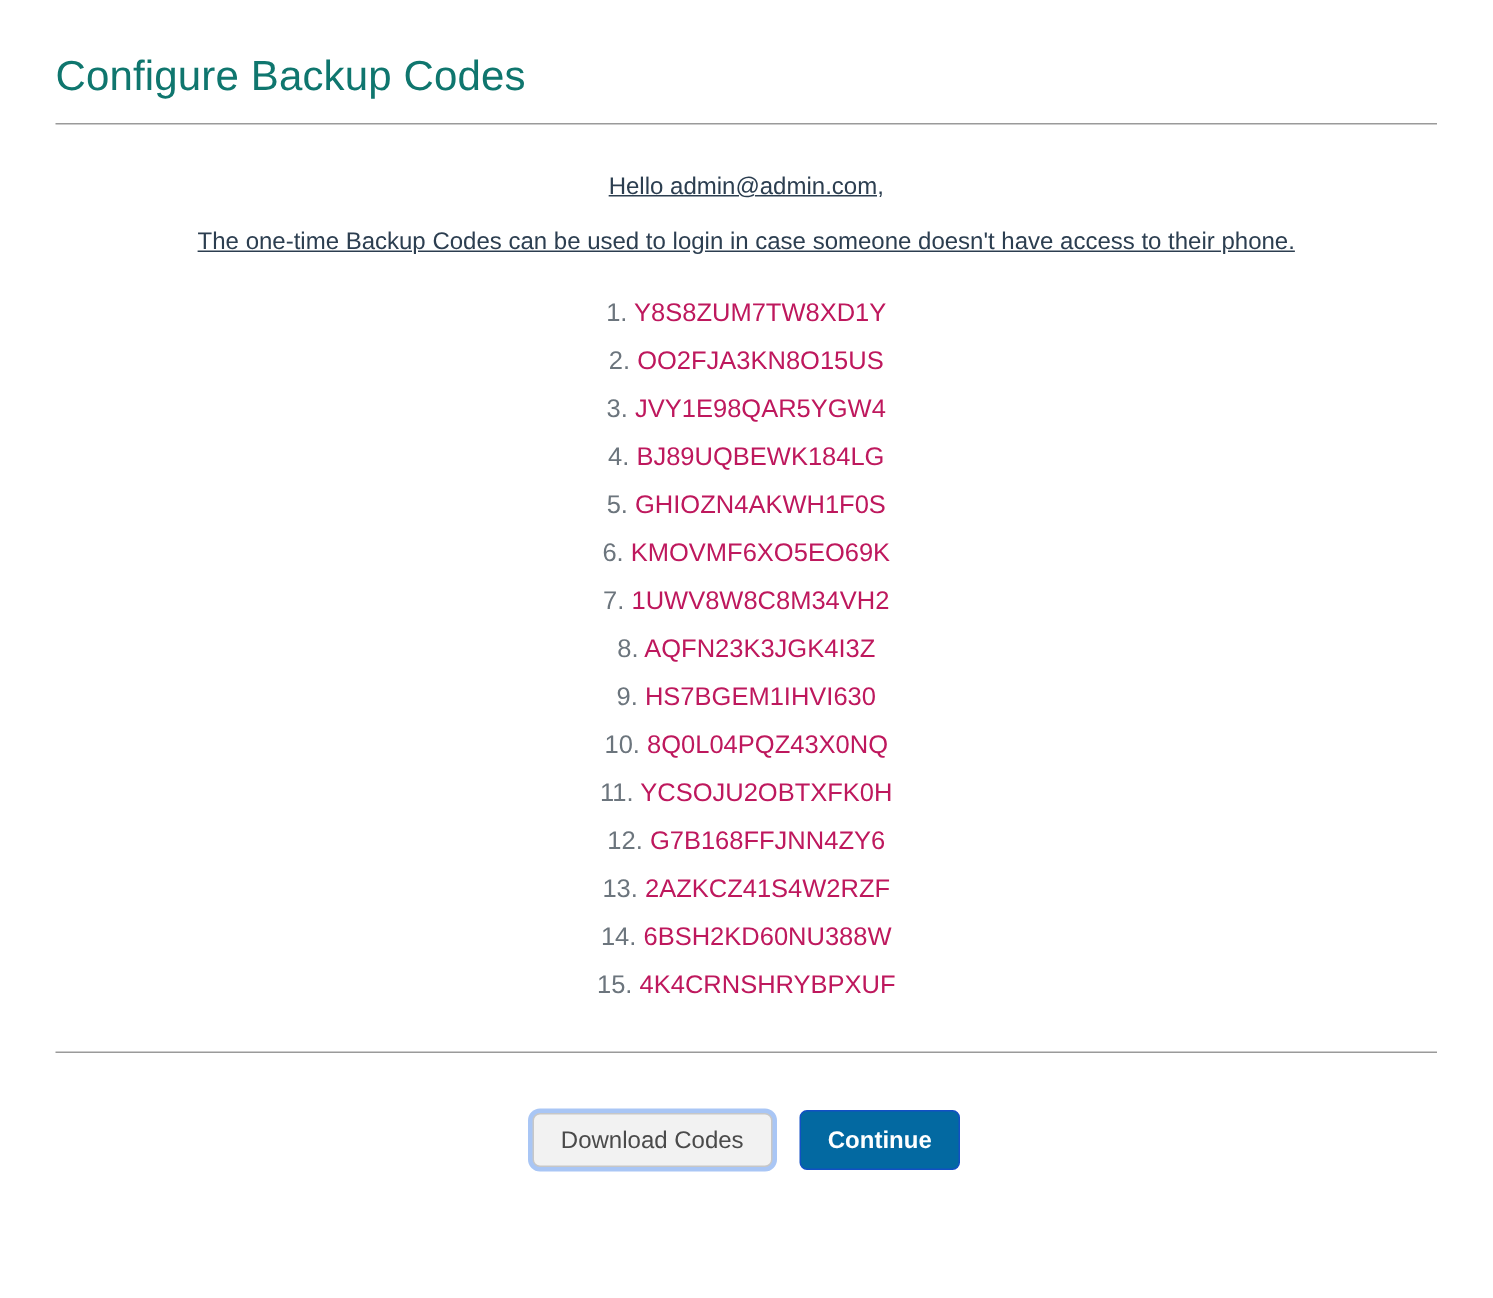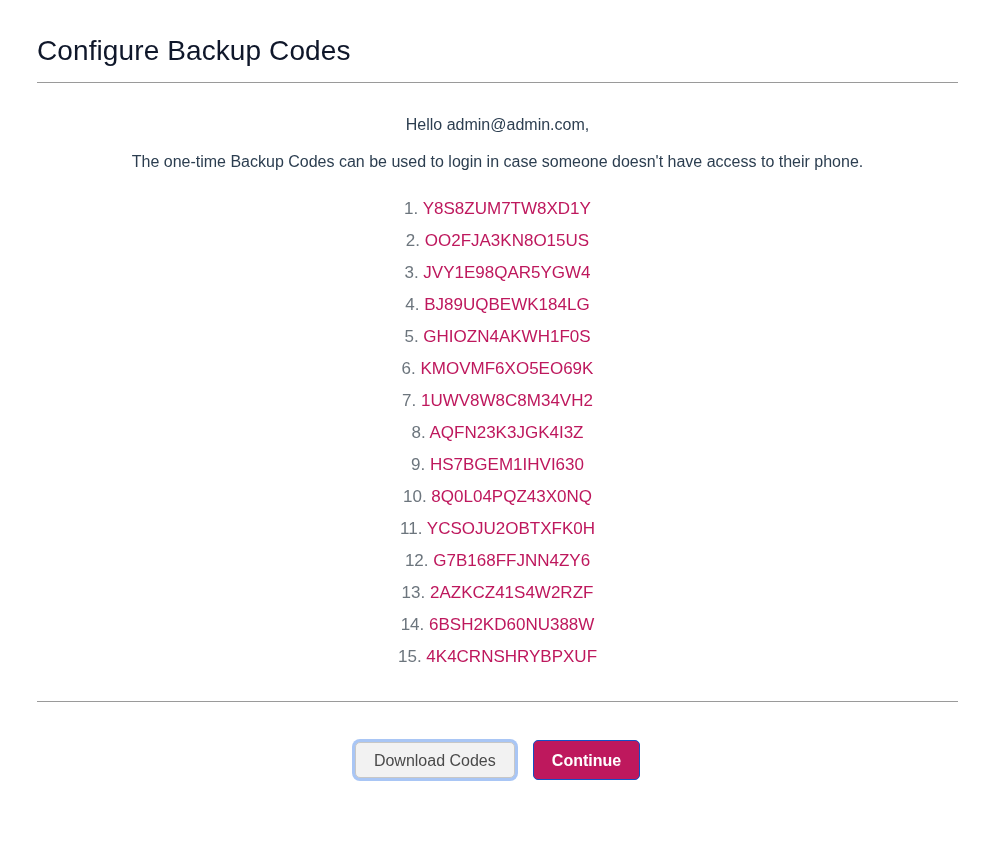--- a/index.html
+++ b/index.html
@@ -24,21 +24,21 @@
   }
 
   
   .page-title {
     margin: 0;
     padding-top: 34px;
     font-size: 28px;
     font-weight: 400;
     line-height: 34px;
     letter-spacing: 0.1px;
-    color: #0f172a;
+    color: #0f766e;
     text-align: left;
   }
 
   .rule {
     border: 0;
     border-top: 1px solid #9a9a9a;
     margin: 0;
     height: 0;
   }
   .rule-top {
@@ -47,20 +47,21 @@
   .rule-bottom {
     margin-top: 0;
   }
 
   
   .intro {
     margin: 0;
     padding: 0;
     text-align: center;
     color: #2c3e50;
+    text-decoration: underline;
   }
   .intro p {
     margin: 0;
     font-size: 16px;
     line-height: 19px;
     color: #2c3e50;
   }
   .intro p.greeting { padding-top: 32px; }
   .intro p.line2    { padding-top: 18px; }
   .intro p.line3    { padding-top: 19px; }
@@ -122,21 +123,21 @@
     border: 1px solid #c7c7c7;
     font-weight: 400;
     
     box-shadow: 0 0 0 3px #a9c6f5;
   }
 
   .btn-continue {
     min-width: 104px;
     height: 40px;
     padding: 0 18px;
-    background: #be185d;
+    background: #0369a1;
     color: #ffffff;
     border: 1px solid #1250c4;
     font-weight: 700;
   }
 </style>
 </head>
 <body>
 
 <div class="page">
 

